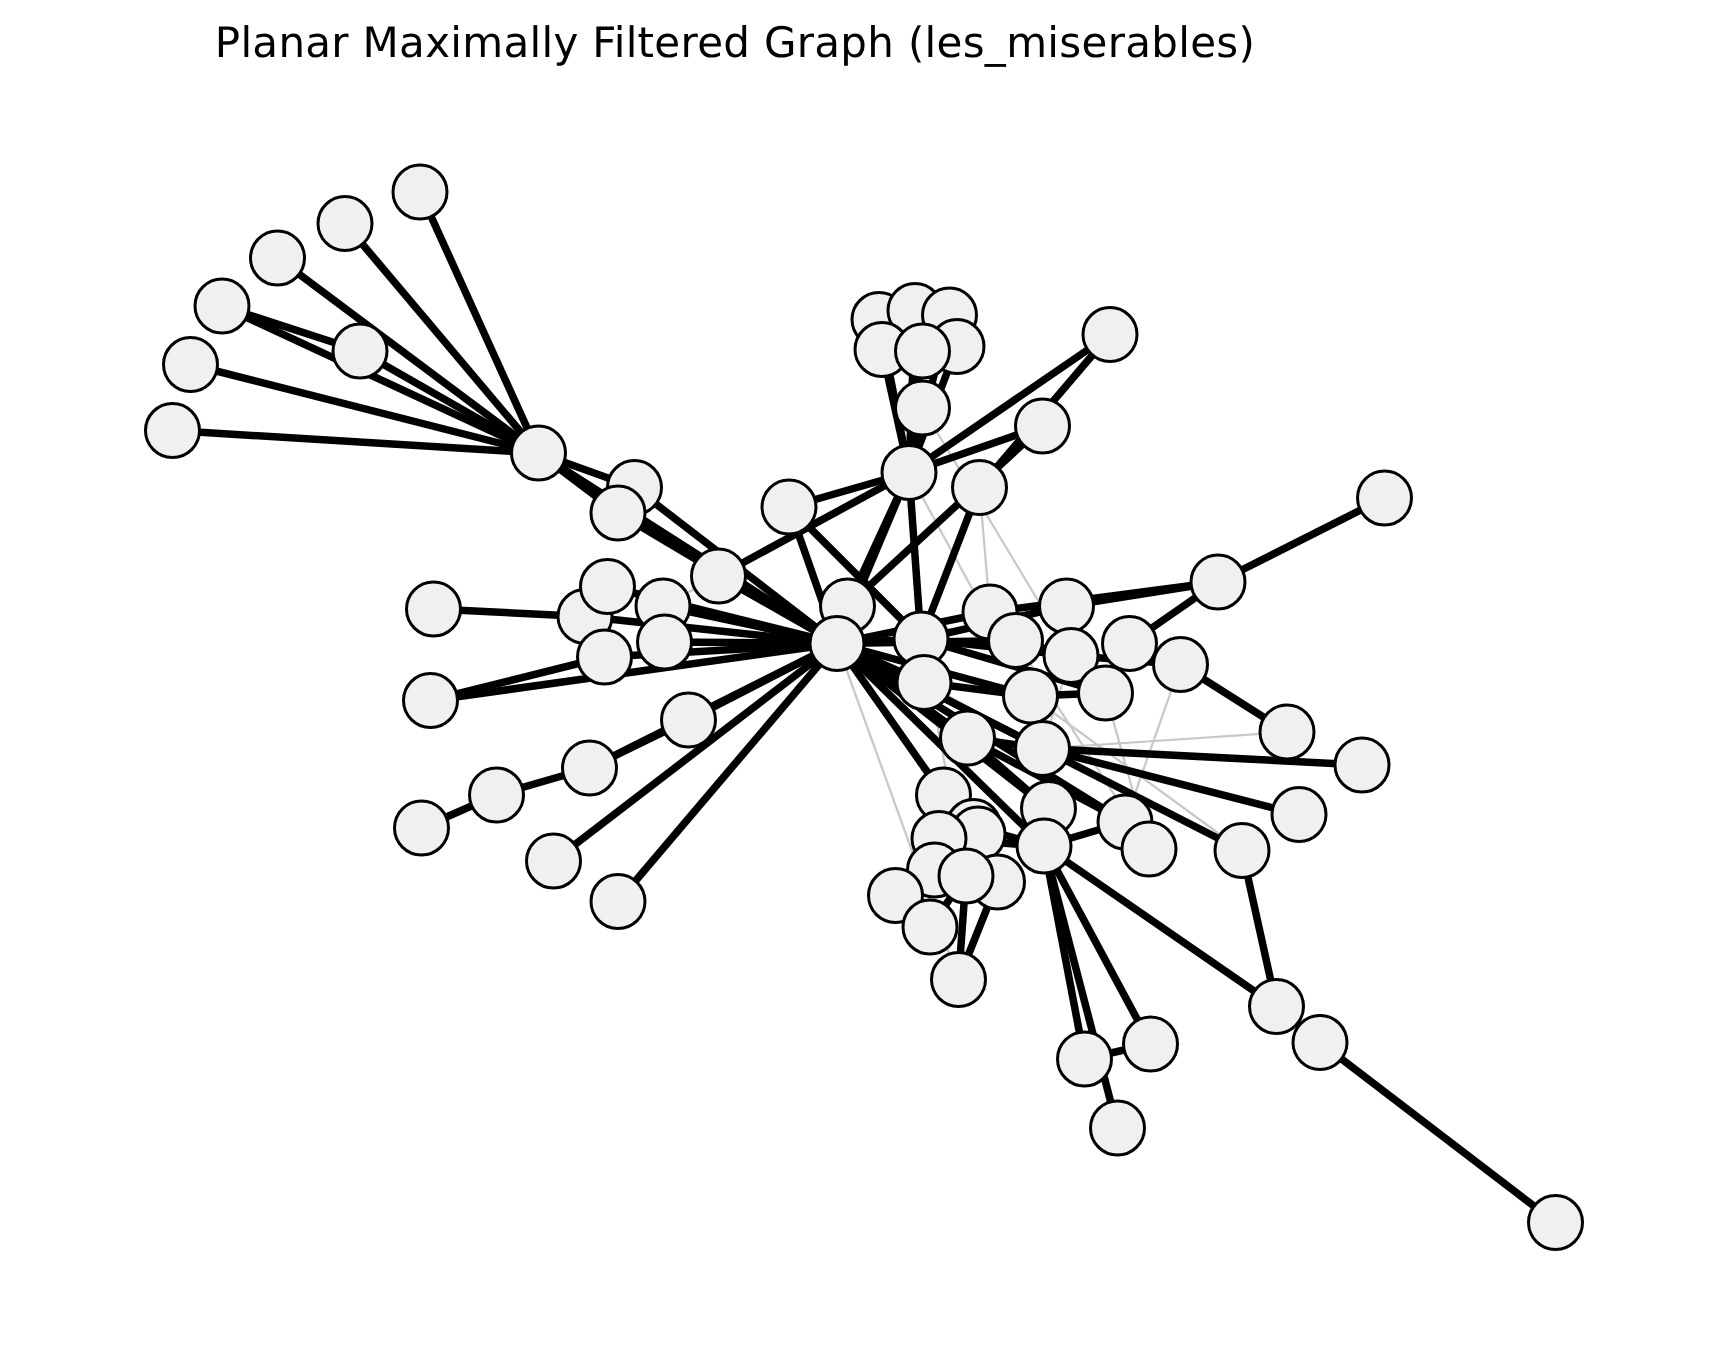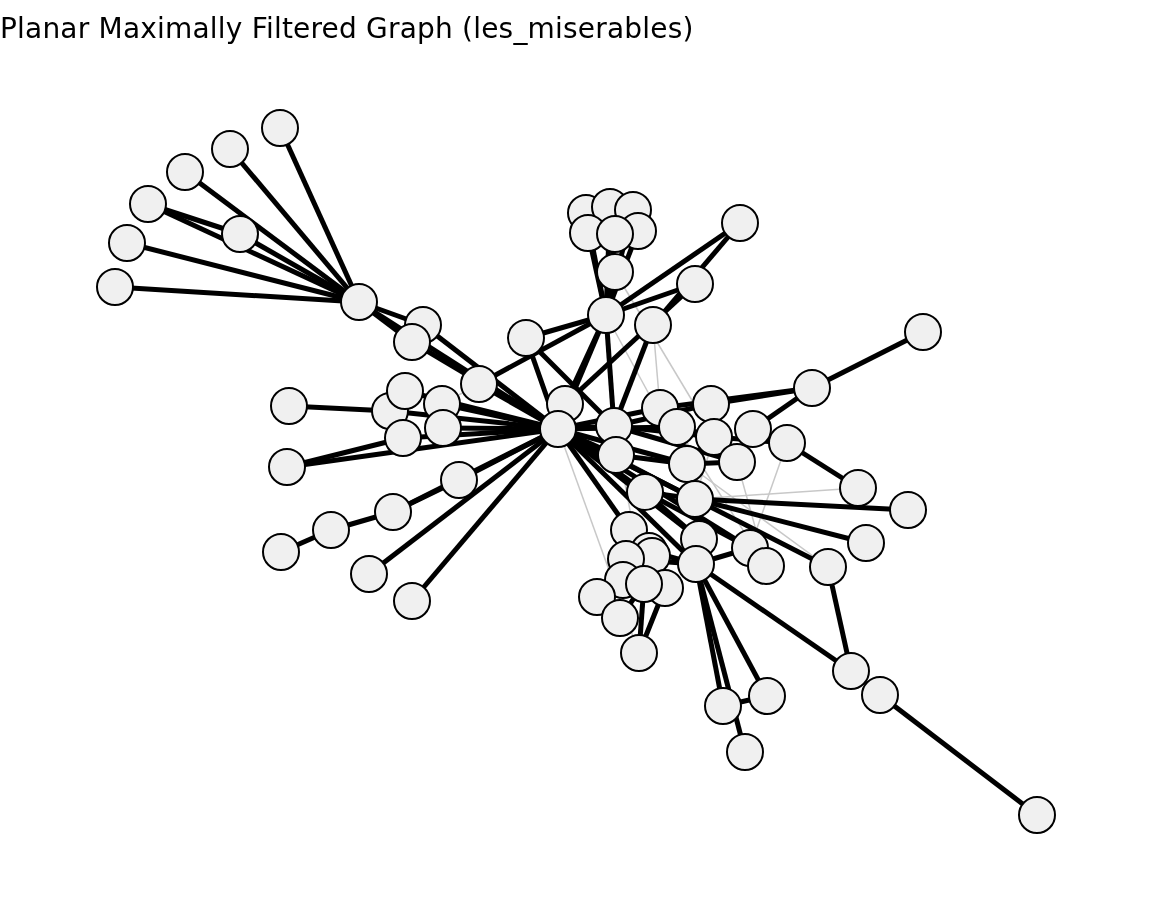--- a/index.html
+++ b/index.html
@@ -1,19 +1,19 @@
 <!DOCTYPE html>
 <html><head>
   <meta charset="utf-8">
   <style>
     html, body { margin: 0; padding: 0; background: #ffffff; }
     body { width: 1152px; height: 905px; overflow: hidden; position: relative; }
     .figure { position: absolute; left: 0; top: 0; width: 1152px; height: 905px; background: #ffffff; }
     .title {
-      position: absolute; left: 0; top: 12px; width: 980px; text-align: left;
+      position: absolute; left: 0; top: 12px; width: 980px; text-align: center;
       font-family: "DejaVu Sans", sans-serif; font-size: 28px; color: #000000;
       letter-spacing: 0.2px;
     }
     svg.canvas { position: absolute; left: 0; top: 0; }
     .edge-strong { stroke: #000000; stroke-linecap: butt; }
     .edge-weak { stroke: #c8c8c8; stroke-width: 1.5; }
     .node { fill: #f0f0f0; stroke: #000000; stroke-width: 2; }
   </style>
 </head>
 <body>

